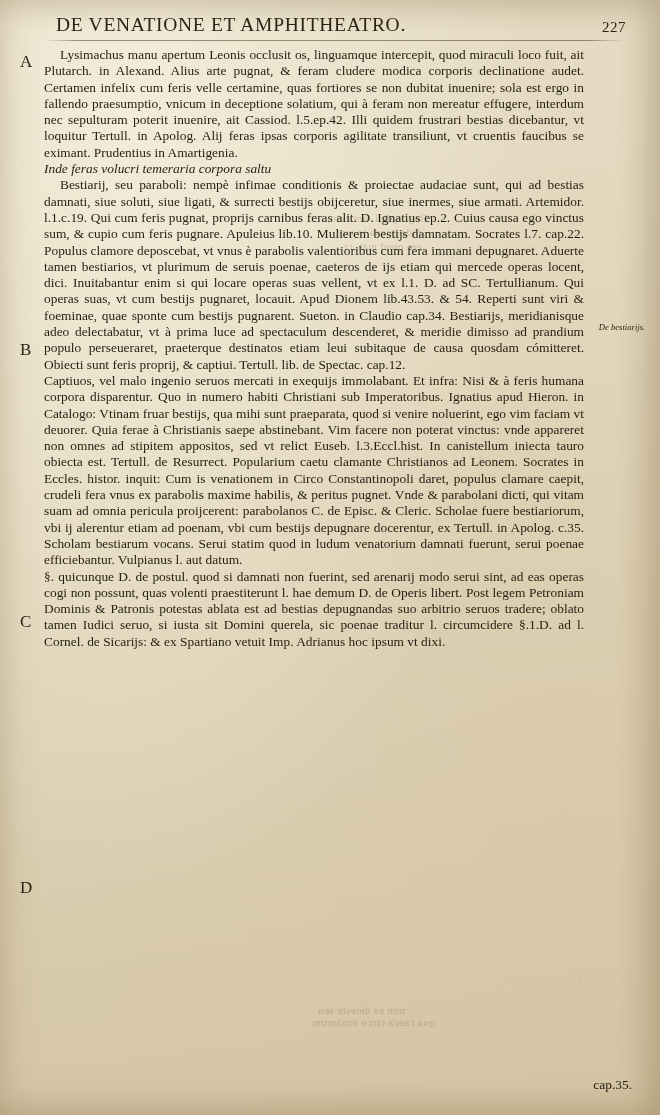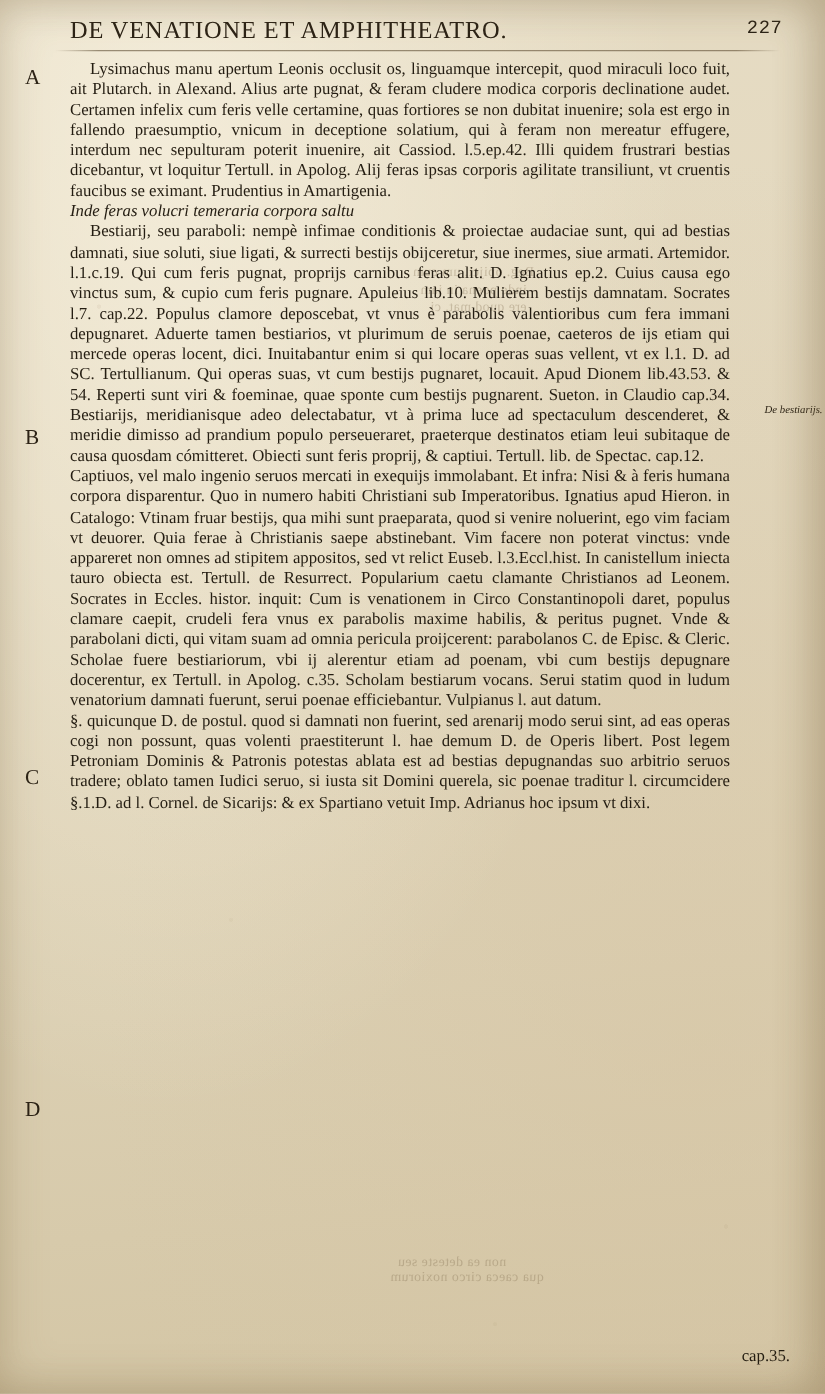--- a/index.html
+++ b/index.html
@@ -43,37 +43,36 @@
     inset: 0;
     pointer-events: none;
     box-shadow: inset 0 0 38px rgba(120,95,55,0.28), inset -14px 0 30px rgba(110,88,50,0.18);
   }
   .header {
     position: absolute;
     top: 14px;
     left: 56px;
     right: 26px;
     display: flex;
-    align-items: flex-start;
+    align-items: flex-end;
     justify-content: space-between;
   }
   .header-title {
     font-family: "Liberation Serif", serif;
     font-size: 19.5px;
     letter-spacing: 0.7px;
     color: #2c2316;
     font-weight: 400;
     white-space: nowrap;
   }
   .header-folio {
     font-size: 15px;
     color: #2c2316;
     letter-spacing: 0.5px;
     padding-right: 8px;
-    font-family: Liberation Mono, monospace;
   }
   .rule {
     position: absolute;
     top: 40px;
     left: 44px;
     width: 580px;
     height: 1px;
     background: linear-gradient(to right, rgba(80,62,35,0.0), rgba(80,62,35,0.55) 6%, rgba(80,62,35,0.55) 94%, rgba(80,62,35,0.0));
   }
   .body {
@@ -81,39 +80,39 @@
     top: 47px;
     left: 44px;
     width: 540px;
     color: #241d12;
     font-size: 13.4px;
     line-height: 16.3px;
     text-align: justify;
     text-justify: inter-word;
   }
   .para {
-    margin: 0 0 0 12px;
+    margin: 0 0 0 0;
     position: relative;
   }
   .para + .para { margin-top: 0px; }
   .indent { text-indent: 16px; }
   .center {
     text-align: left;
     font-style: italic;
   }
   i, .it { }
   .sidenote {
     position: absolute;
     right: 2px;
     font-size: 8.6px;
     font-style: italic;
     color: #2e2517;
     line-height: 10px;
     width: 72px;
-    text-align: right;
+    text-align: center;
   }
   .marginal-letter {
     position: absolute;
     left: 20px;
     font-size: 17px;
     color: #2b2215;
     font-family: "Liberation Serif", serif;
   }
   .catchword {
     position: absolute;

